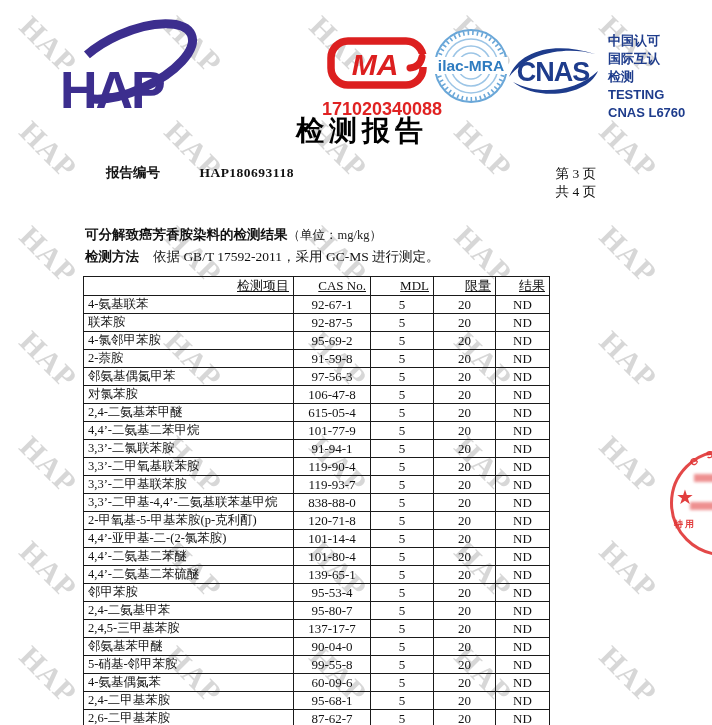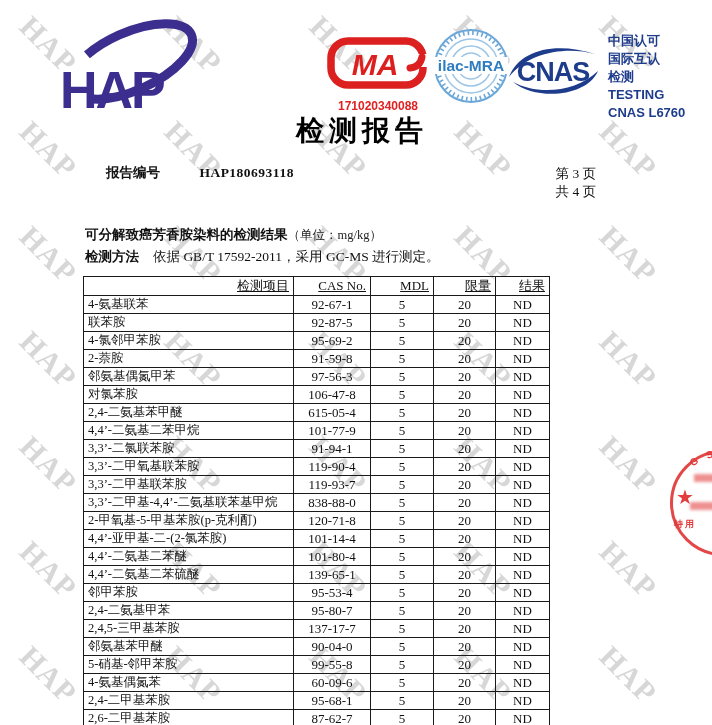--- a/index.html
+++ b/index.html
@@ -13,21 +13,21 @@
     position:absolute;font-family:"Liberation Serif",serif;font-weight:bold;
     font-size:30px;color:#d7d7d7;transform:rotate(45deg);letter-spacing:1px;
     user-select:none;
   }
   .content{position:absolute;inset:0;z-index:1;}
   
   .hap-logo{position:absolute;left:50px;top:12px;width:160px;height:112px;}
   .cma-logo{position:absolute;left:327px;top:36px;width:100px;height:54px;}
   .cma-number{
     position:absolute;left:322px;top:99px;width:112px;text-align:center;
-    font-family:"Liberation Sans",sans-serif;font-weight:bold;font-size:12px;color:#e02222;
+    font-family:"Liberation Sans",sans-serif;font-weight:bold;font-size:18px;color:#e02222;
   }
   .report-title{
     position:absolute;left:272px;top:112px;width:180px;text-align:center;
     font-size:28px;font-weight:bold;letter-spacing:5px;color:#000;
   }
   .ilac-logo{position:absolute;left:431px;top:26px;width:80px;height:80px;}
   .cnas-logo{position:absolute;left:505px;top:40px;width:97px;height:56px;}
   .accred{
     position:absolute;left:608px;top:32px;
     font-family:"Liberation Sans",sans-serif;font-weight:bold;font-size:13px;

